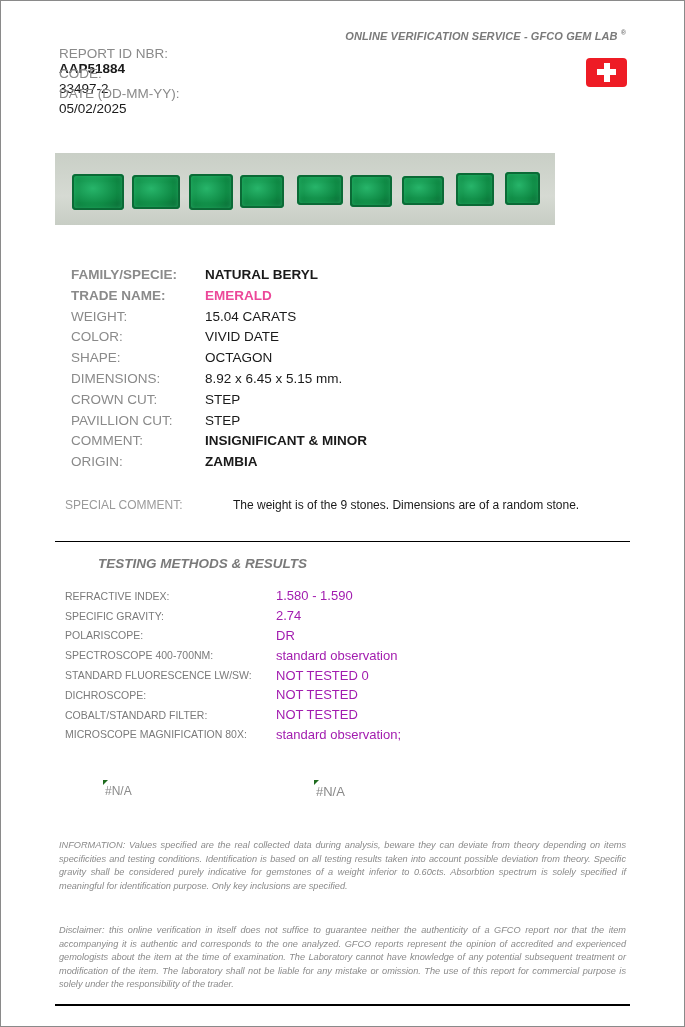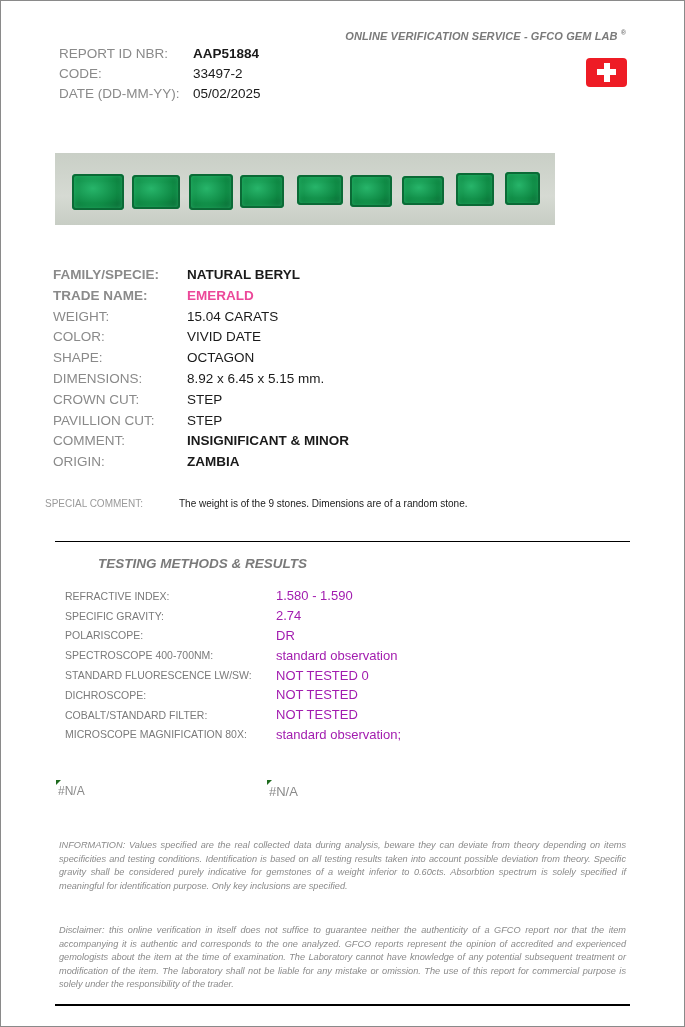--- a/index.html
+++ b/index.html
@@ -8,45 +8,45 @@
   .page { position: absolute; left: 0; top: 0; width: 683px; height: 1025px;
           border: 1px solid #8a8a8a; background: #fff; }
   .svc { position: absolute; right: 58px; top: 28px; font-size: 11px; font-style: italic;
          font-weight: bold; color: #7a7a7a; letter-spacing: 0.1px; }
   .svc sup { font-size: 7px; }
   .flag { position: absolute; left: 585px; top: 57px; width: 41px; height: 29px;
           background: #ee1c25; border-radius: 4px; }
   .flag .h { position: absolute; left: 11px; top: 11px; width: 19px; height: 6px; background: #fff; }
   .flag .v { position: absolute; left: 18px; top: 5px; width: 6px; height: 19px; background: #fff; }
   .hdr { position: absolute; left: 58px; top: 45px; font-size: 13.5px; }
-  .hdr .row { height: 20px; display: flex; }
+  .hdr .row { height: 20px; display: flex; flex-direction: column; }
   .hdr .lbl { width: 134px; color: #8a8a8a; }
   .hdr .val { color: #1a1a1a; }
   .bold { font-weight: bold; }
   .photo { position: absolute; left: 54px; top: 152px; width: 500px; height: 72px;
            background: linear-gradient(#c9cfc6, #d6dad3 60%, #c7cdc4); }
   .stone { position: absolute; top: 20px; border-radius: 4px;
            background: radial-gradient(ellipse at 40% 40%, #27b56a, #0f8a45 55%, #07592c);
            box-shadow: inset 0 0 0 2px #0b6a36, inset 0 0 6px #34d27d; }
-  .props { position: absolute; left: 52px; top: 266px; font-size: 13.5px; }
+  .props { position: absolute; left: 70px; top: 266px; font-size: 13.5px; }
   .props .row { height: 20.8px; display: flex; }
   .props .lbl { width: 134px; color: #8a8a8a; }
   .props .val { color: #1a1a1a; }
   .props .red { color: #ec4899; font-weight: bold; }
-  .special { position: absolute; left: 44px; top: 497px; font-size: 10px; display: flex; }
+  .special { position: absolute; left: 64px; top: 497px; font-size: 12px; display: flex; gap: 34px; }
   .special .lbl { color: #9a9a9a; width: 134px; white-space: nowrap; overflow: hidden; }
   .special .val { color: #1a1a1a; }
   .rule { position: absolute; left: 54px; width: 575px; background: #000; }
   .tm-title { position: absolute; left: 58px; top: 555px; font-size: 13.5px; font-weight: bold;
               font-style: italic; color: #7a7a7a; margin-left: 39px; }
   .tests { position: absolute; left: 58px; top: 585px; }
   .tests .row { height: 19.8px; display: flex; align-items: center; padding-left: 6px; }
   .tests .lbl { width: 211px; font-size: 10.5px; color: #7a7a7a; }
   .tests .val { font-size: 13px; color: #a21caf; }
-  .na { position: absolute; top: 783px; font-size: 12px; color: #8a8a8a; }
+  .na { position: absolute; top: 783px; font-size: 12px; color: #8a8a8a; margin-left: 47px; }
   .na .tri { position: absolute; left: -2px; top: -4px; width: 0; height: 0;
              border-top: 5px solid #1e6b1e; border-right: 5px solid transparent; }
   .info { position: absolute; left: 58px; width: 567px; font-size: 9.2px; font-style: italic;
           color: #8a8a8a; line-height: 13.6px; text-align: justify; }
 </style>
 </head>
 <body>
 
 <div class="page">
 

